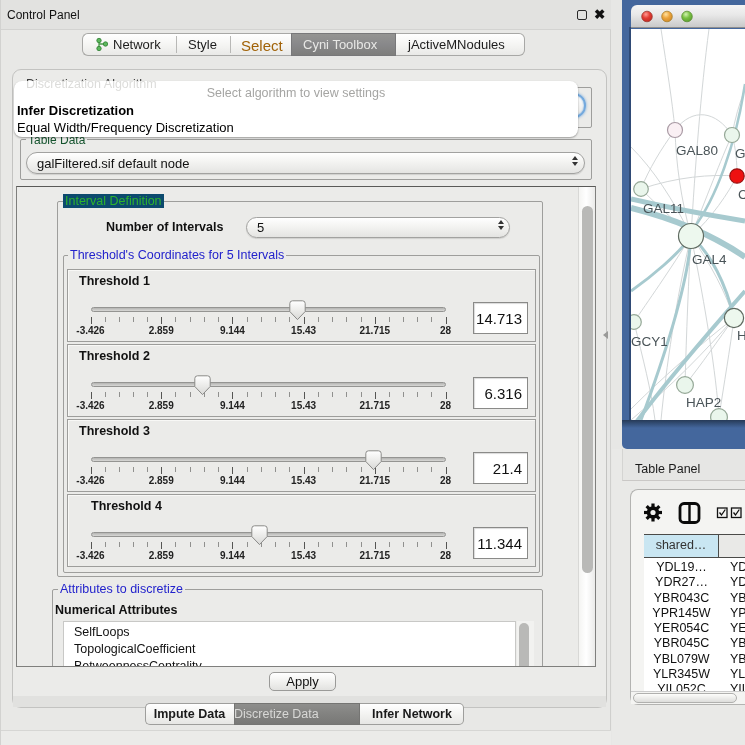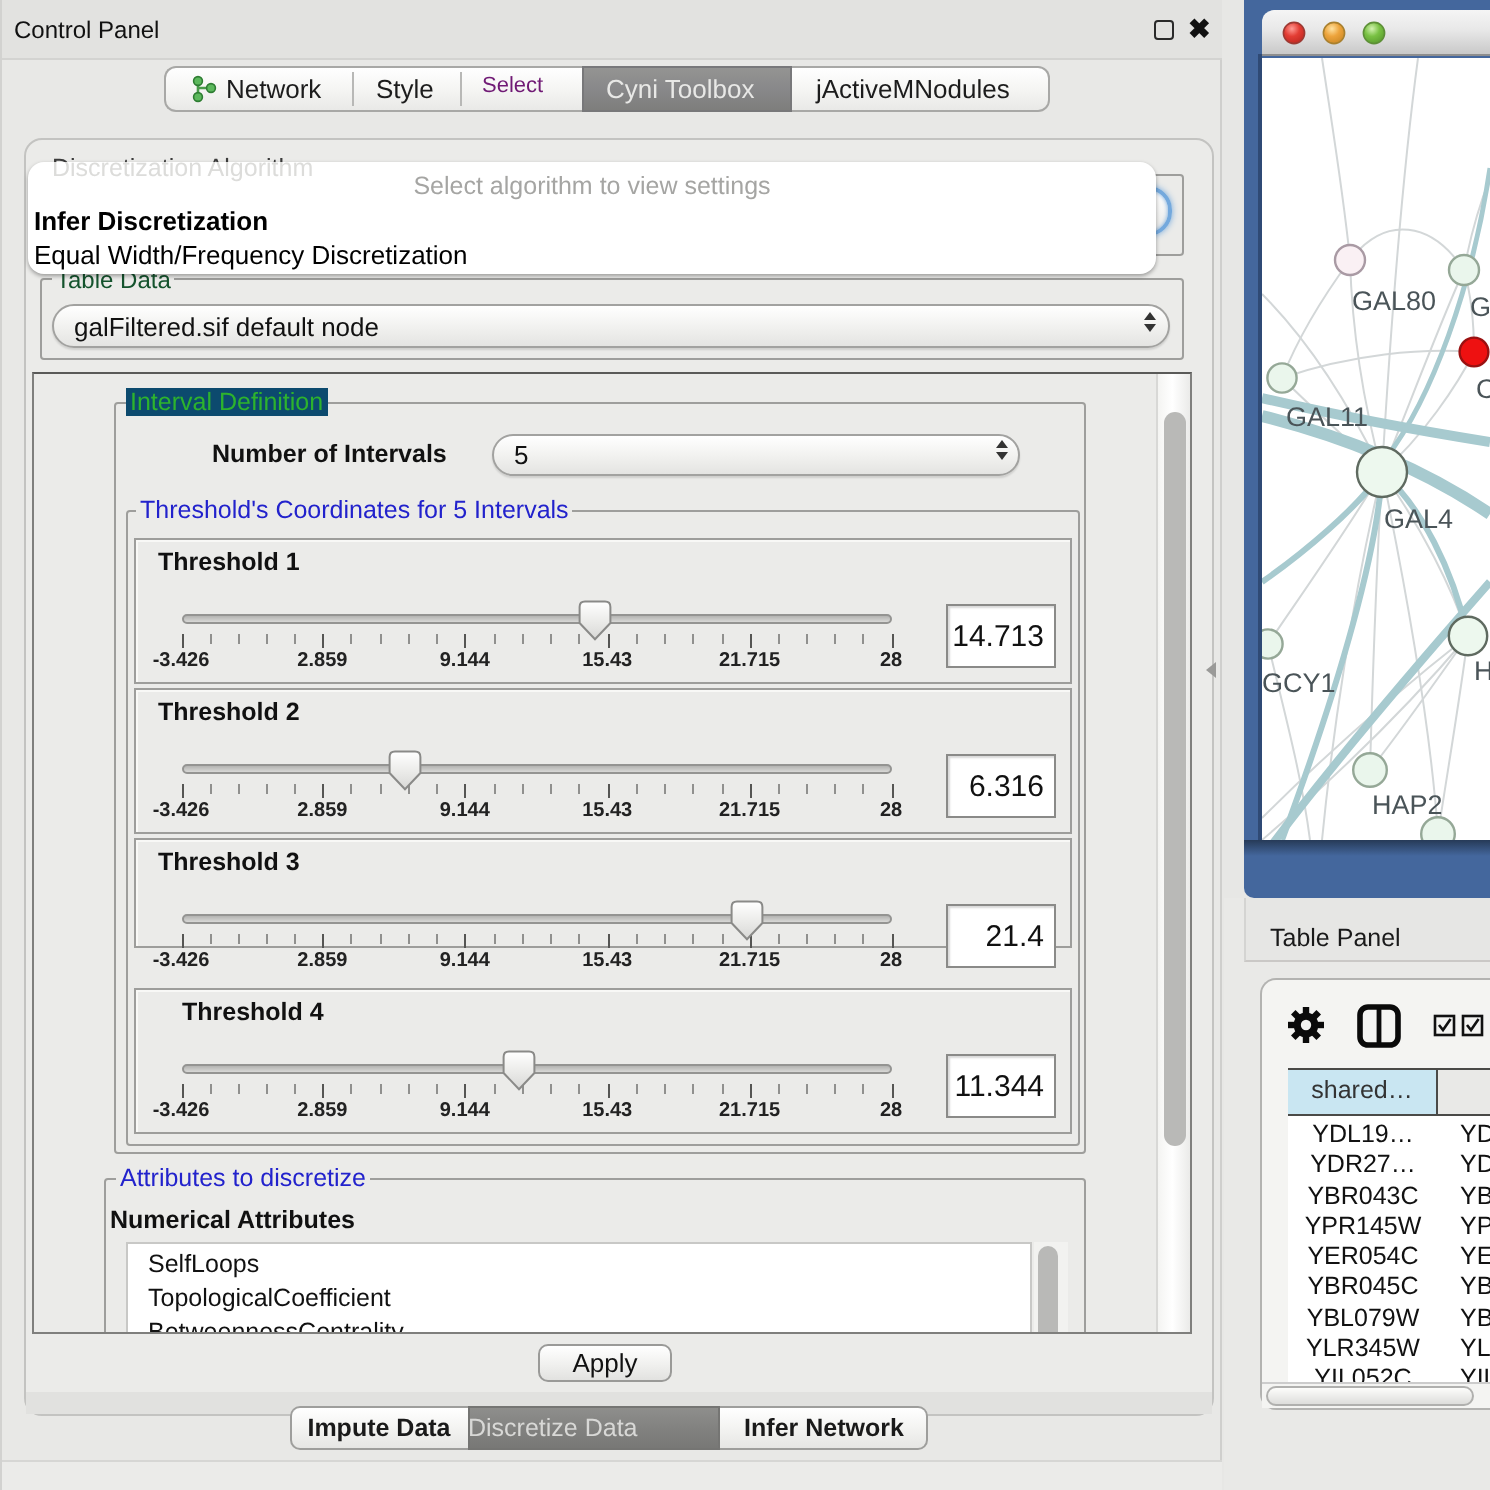--- a/index.html
+++ b/index.html
@@ -35,21 +35,21 @@
   <div class="abs" style="left:209px;top:0;width:105px;height:23px;background:linear-gradient(#949492,#88888a 50%,#7e7e7c);border:1px solid #78787a;"></div>
   <div class="abs" style="left:314px;top:0;width:129px;height:23px;background:linear-gradient(#ffffff,#f4f4f2 55%,#e9e9e7);border:1px solid #a8a8a6;border-radius:0 6px 6px 0;border-left:none;"></div>
   <svg class="abs" style="left:13px;top:4px;" width="14" height="16" viewBox="0 0 14 16">
     <path d="M4 4 L4 11 M4 7 L10 7" stroke="#4a9b4a" stroke-width="1.3" fill="none"></path>
     <circle cx="4" cy="3.5" r="2.2" fill="#5cb85c" stroke="#2e7d32" stroke-width="0.8"></circle>
     <circle cx="4" cy="11.5" r="2.2" fill="#5cb85c" stroke="#2e7d32" stroke-width="0.8"></circle>
     <circle cx="10.5" cy="7" r="2.2" fill="#5cb85c" stroke="#2e7d32" stroke-width="0.8"></circle>
   </svg>
   <div class="abs" style="left:31px;top:4px;font-size:13px;color:#1c1c1c;">Network</div>
   <div class="abs" style="left:106px;top:4px;font-size:13px;color:#1c1c1c;">Style</div>
-  <div class="abs" style="left:159px;top:4px;font-size:11px;color:#701a75;">Select</div>
+  <div class="abs" style="left:159px;top:4px;font-size:15px;color:#a16207;">Select</div>
   <div class="abs" style="left:221px;top:4px;font-size:13px;color:#e8e8e6;">Cyni Toolbox</div>
   <div class="abs" style="left:326px;top:4px;font-size:13px;color:#1c1c1c;">jActiveMNodules</div>
 </div>
 
 <div class="abs" style="left:12px;top:69px;width:595px;height:639px;background:#ebebe9;border:1px solid #c3c3c1;border-radius:9px;"></div>
 <div class="abs" style="left:13px;top:696px;width:593px;height:11px;background:#e1e1df;"></div>
 
 <div class="groupbox" style="left:20px;top:87px;width:572px;height:41px;"></div>
 <div class="abs grouplab" style="left:26px;top:80px;background:#ebebe9;padding:0 2px;color:#3a3a3a;">Discretization Algorithm</div>
 <div class="abs" style="left:26px;top:93px;width:560px;height:25px;border-radius:12px;border:2px solid #74a9dd;box-shadow:0 0 3px #74a9dd, inset 0 0 2px #74a9dd;background:linear-gradient(#ffffff,#e9e9e7);"></div>
@@ -174,21 +174,21 @@
             <stop offset="0" stop-color="#ffffff"></stop>
             <stop offset="0.5" stop-color="#ececea"></stop>
             <stop offset="1" stop-color="#d8d8d6"></stop>
           </linearGradient>
         </defs>
       </svg>
   <div class="tbox" style="left:405px;top:32px;width:55px;height:32px;">
         <div class="abs" style="right:5px;top:7px;font-size:15px;color:#111;">6.316</div>
       </div>
 </div>
-<div class="abs" style="left:50px;top:232px;width:469px;height:55px;background:#ebebe9;border:1px solid #9d9d9b;box-shadow:inset 1px 1px 0 #f8f8f6;">
+<div class="abs" style="left:50px;top:232px;width:469px;height:73px;background:#ebebe9;border:1px solid #9d9d9b;box-shadow:inset 1px 1px 0 #f8f8f6;">
   <div class="abs" style="left:11px;top:4px;font-size:12.5px;font-weight:bold;color:#111;">Threshold 3</div>
   <div class="abs" style="left:23px;top:37px;width:355px;height:5px;border-radius:3px;background:linear-gradient(#b4b4b2,#d8d8d6);border:1px solid #949492;"></div>
   <div class="abs" style="left:22.5px;top:47px;width:1px;height:7px;background:#555553;"></div>
   <div class="abs" style="left:36.6px;top:47px;width:1px;height:5px;background:#90908e;"></div>
   <div class="abs" style="left:50.8px;top:47px;width:1px;height:5px;background:#90908e;"></div>
   <div class="abs" style="left:64.9px;top:47px;width:1px;height:5px;background:#90908e;"></div>
   <div class="abs" style="left:79.1px;top:47px;width:1px;height:5px;background:#90908e;"></div>
   <div class="abs" style="left:93.2px;top:47px;width:1px;height:7px;background:#555553;"></div>
   <div class="abs" style="left:107.4px;top:47px;width:1px;height:5px;background:#90908e;"></div>
   <div class="abs" style="left:121.7px;top:47px;width:1px;height:5px;background:#90908e;"></div>

